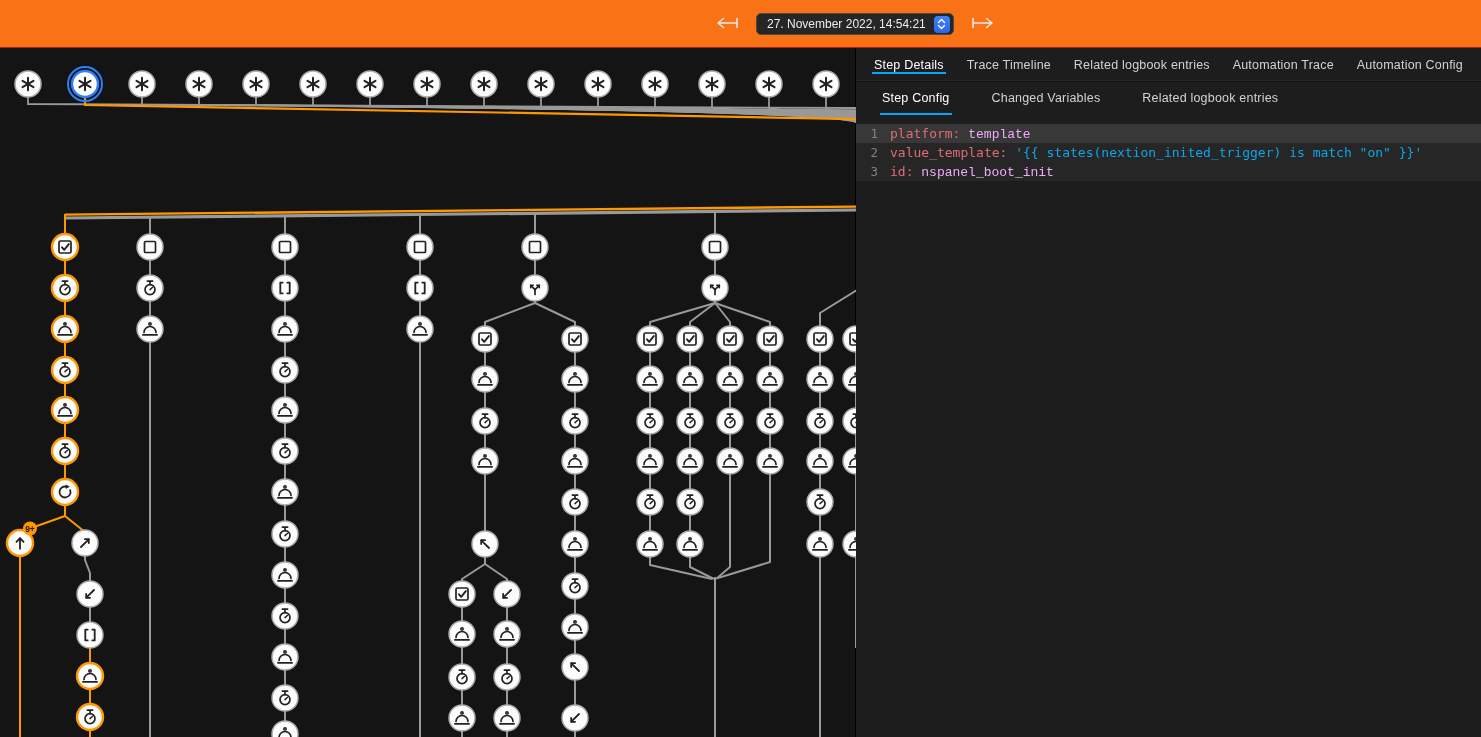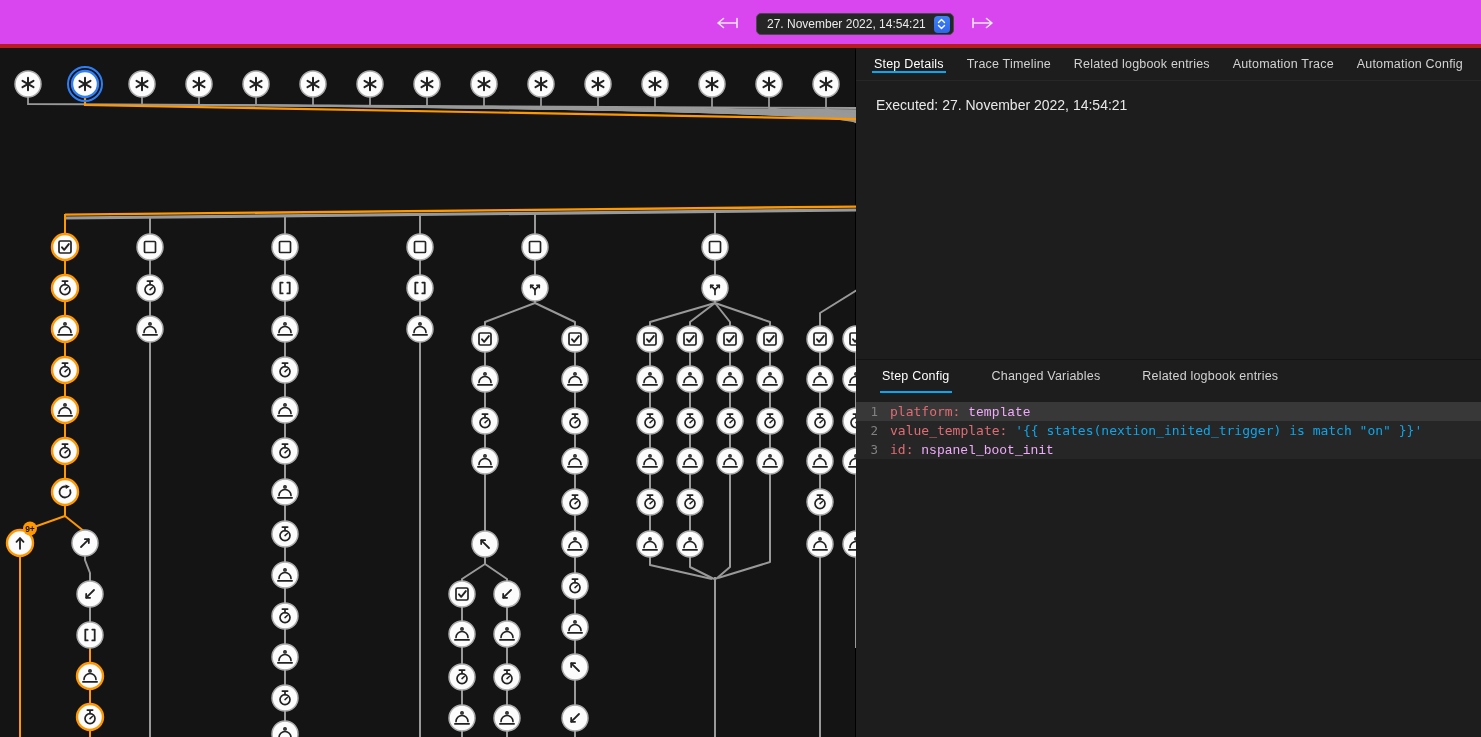--- a/index.html
+++ b/index.html
@@ -1,30 +1,30 @@
 <!DOCTYPE html>
 <html style="--accent: #03a9f4;"><head>
 <meta charset="utf-8">
 <style>
   * { box-sizing: border-box; margin: 0; padding: 0; }
   html,body { width:1481px; height:737px; overflow:hidden; background:#161616;
               font-family:"Liberation Sans", sans-serif; }
-  .topbar { height:48px; background:#d946ef; position:relative; border-bottom:4px solid #b91c1c; }
+  .topbar { height:48px; background:#f97316; position:relative; border-bottom:1px solid #b91c1c; }
   .topbar-center { position:absolute; left:712px; top:0; height:48px; display:flex; align-items:center; gap:12px; }
   .nav-btn { background:none; border:none; cursor:pointer; padding:4px; display:flex; align-items:center; }
   .trace-select { display:flex; align-items:center; height:22px; background:#262626; border:1px solid #4a4a4a;
                   border-radius:5px; padding:0 3px 0 10px; cursor:pointer; }
   .trace-select .value { font-size:12px; color:#ececec; white-space:nowrap; }
   .stepper { width:16px; height:17px; border-radius:4px; margin-left:8px;
              background:linear-gradient(#3f82f7,#2d66ea); display:flex; align-items:center; justify-content:center; }
   .main { display:flex; height:689px; }
   .graph-area { width:856px; height:689px; background:#141414; border-right:1px solid #000; flex:none; }
   .panel { flex:1; background:#1d1d1d; display:flex; flex-direction:column; min-width:0; }
-  .tabbar { display:flex; justify-content:space-between; align-items:center; height:33px;
-            padding:0 16px; border-bottom:1px solid #272727; }
+  .tabbar { display:flex; justify-content:space-between; align-items:flex-end; height:33px;
+            padding:7px 16px; border-bottom:1px solid #272727; }
   .subtabbar { display:flex; gap:38px; align-items:stretch; height:33px; padding:0 24px;
                border-top:1px solid #131313;text-align:center; }
   .tab { display:flex; align-items:center; font-size:12.5px; letter-spacing:.2px; color:#d2d2d2;
          padding:0 2px; border-bottom:2px solid transparent; margin-bottom:-1px; cursor:pointer; white-space:nowrap; }
   .tab.active { color:#ffffff; border-bottom-color:var(--accent,#03a9f4); }
   .details { height:278px; padding:16px 20px; font-size:14px; color:#e9e9e9; }
   .codeblock { margin-top:10px; background:#262626; font-family:"DejaVu Sans Mono", monospace; font-size:13px; }
   .code-line { display:flex; align-items:center; height:19px; }
   .code-line.active { background:#383838; }
   .gutter { flex:none; width:26px; text-align:right; color:#828282; font-size:12.5px; padding-right:4px; }
@@ -747,23 +747,20 @@
       </svg>
   </div>
   <div class="panel">
     <div class="tabbar" id="main-tabs">
         <div class="tab active">Step Details</div>
         <div class="tab">Trace Timeline</div>
         <div class="tab">Related logbook entries</div>
         <div class="tab">Automation Trace</div>
         <div class="tab">Automation Config</div>
       </div>
-    <div class="details">
-      <div>Executed: 27. November 2022, 14:54:21</div>
-    </div>
     <div class="subtabbar" id="sub-tabs">
         <div class="tab active">Step Config</div>
         <div class="tab">Changed Variables</div>
         <div class="tab">Related logbook entries</div>
       </div>
     <div class="codeblock">
         <div class="code-line active">
           <span class="gutter">1</span>
           <span class="code-text"><span class="tk-key">platform:</span><span class="tk-plain"> template</span></span>
         </div>

